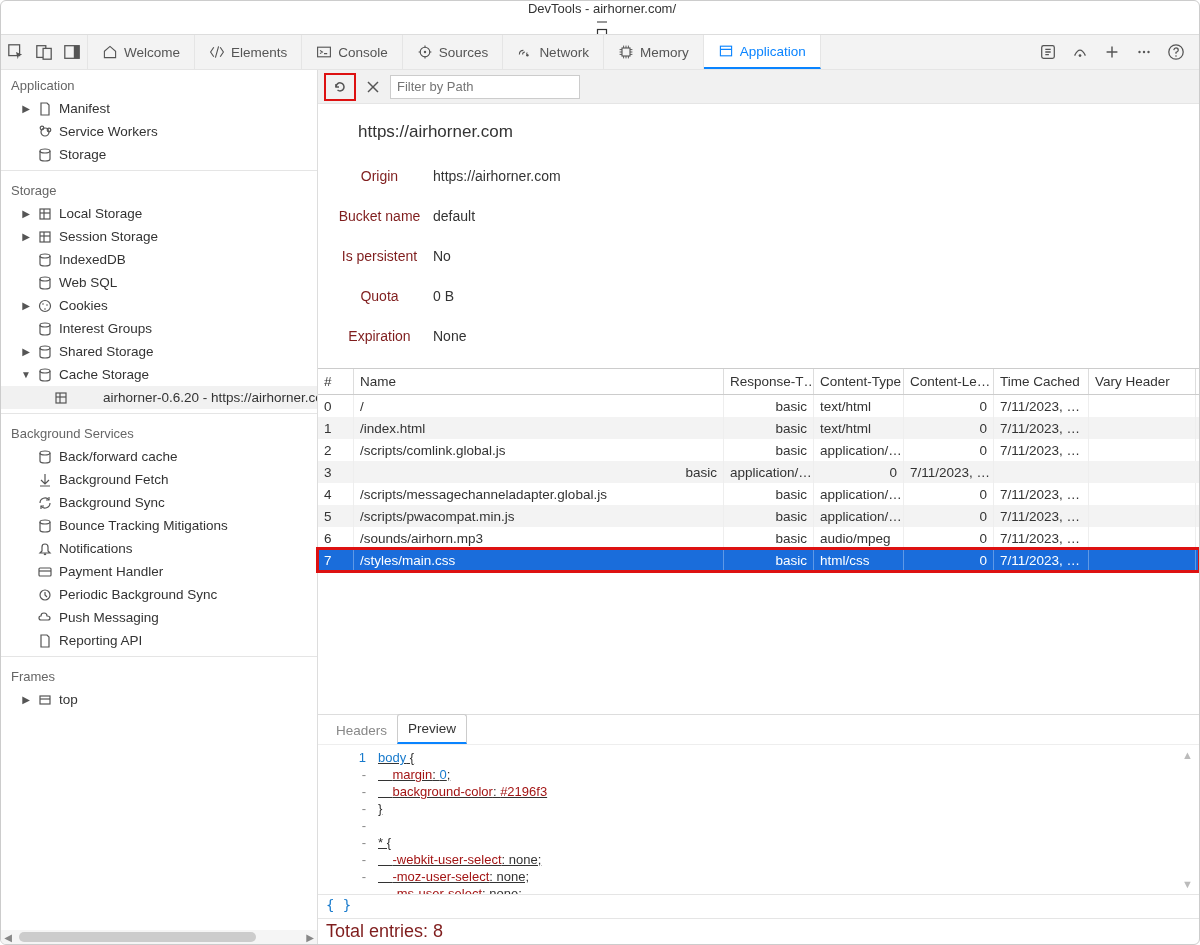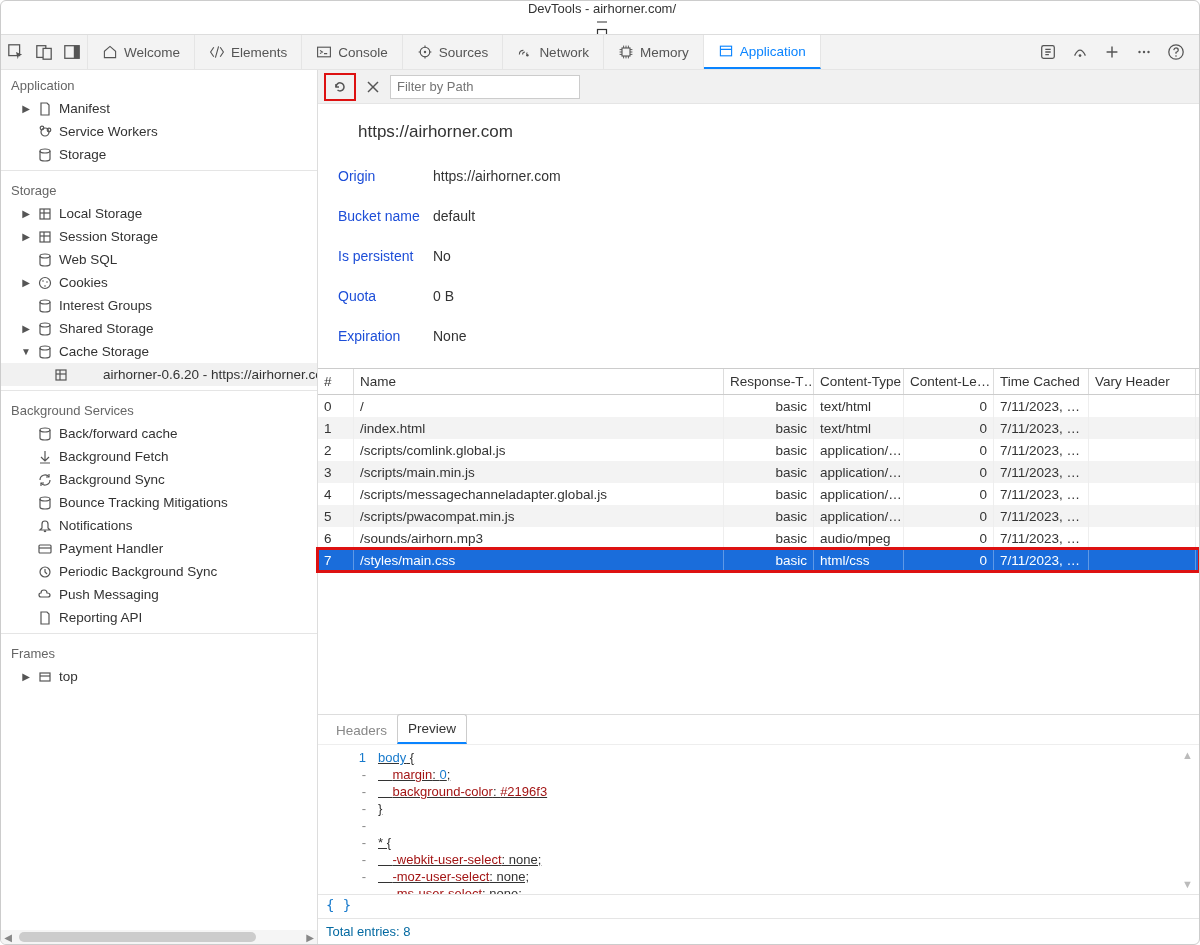--- a/index.html
+++ b/index.html
@@ -31,21 +31,21 @@
 .bottom-scroll .thumb { flex: 0 0 75%; height: 10px; background: #ccc; border-radius: 5px; margin-left: 4px; }
 .content { flex: 1; display: flex; flex-direction: column; min-width: 0; }
 .toolbar { height: 34px; background: #f1f1f1; border-bottom: 1px solid #e5e5e5; display: flex; align-items: center; padding: 0 6px; gap: 4px; }
 .refresh-box { width: 32px; height: 28px; border: 2.5px solid #d11; display: flex; align-items: center; justify-content: center; }
 .iconbtn { width: 26px; height: 26px; display: flex; align-items: center; justify-content: center; }
 .iconbtn svg { width: 16px; height: 16px; stroke: #555; fill: none; }
 .filter-input { flex: 0 0 130px; height: 24px; border: 1px solid #ccc; background: #fff; padding: 0 6px; font-size: 13px; color: #888; }
 .details-area { padding: 18px 20px 12px 20px; }
 .details-title { font-size: 17px; color: #333; margin: 0 0 14px 20px; }
 .meta-row { display: flex; align-items: center; height: 40px; font-size: 14px; }
-.meta-row .k { width: 95px; text-align: left; padding-right: 12px; color: #1d4ed8; }
+.meta-row .k { width: 95px; text-align: center; padding-right: 12px; color: #7f1d1d; }
 .meta-row .v { color: #333; }
 .grid-wrap { border-top: 1px solid #ccc; display: flex; flex-direction: column; }
 .grid-header, .grid-row { display: grid; grid-template-columns: 36px 370px 90px 90px 90px 95px 107px; font-size: 13.5px; align-items: center; }
 .grid-header { height: 26px; border-bottom: 1px solid #ccc; }
 .grid-header > div { padding: 0 6px; border-right: 1px solid #ddd; height: 100%; display: flex; align-items: center; overflow: hidden; text-overflow: ellipsis; white-space: nowrap; }
 .grid-row { height: 22px; }
 .grid-row > div { padding: 0 6px; border-right: 1px solid #eee; height: 100%; display: flex; align-items: center; overflow: hidden; white-space: nowrap; }
 .grid-row:nth-child(even) { background: #f3f3f3; }
 .grid-row.selected { background: #1a6ddb !important; color: #fff; outline: 3px solid #d11; outline-offset: -1px; position: relative; z-index: 1; }
 .grid-row.selected > div { border-right: 1px solid rgba(255,255,255,0.3); }
@@ -57,21 +57,21 @@
 .code-area { flex: 0 0 150px; display: flex; font-family: Consolas, monospace; font-size: 13px; overflow: hidden; position: relative; border-top: 1px solid #eee; }
 .gutter { width: 56px; text-align: right; color: #888; padding: 4px 8px 0 0; line-height: 17px; }
 .gutter .ln1 { color: #187acc; }
 .code { padding: 4px 0 0 4px; line-height: 17px; white-space: pre; text-decoration: underline; }
 .kw { color: #187acc; }
 .num { color: #187acc; }
 .str { color: #a31515; }
 .rule { color: #a31515; text-align: right; }
 .scroll-arr { position: absolute; right: 6px; color: #bbb; font-size: 11px; }
 .status-braces { height: 24px; border-top: 1px solid #e5e5e5; padding: 2px 8px; color: #187acc; font-family: Consolas, monospace; font-size: 14px; }
-.status { height: 26px; border-top: 1px solid #e5e5e5; padding: 4px 8px; font-size: 13px; color: #0369a1; display: flex; align-items: center; }
+.status { height: 26px; border-top: 1px solid #e5e5e5; padding: 4px 8px; font-size: 18px; color: #7f1d1d; display: flex; align-items: center; }
 </style>
 </head>
 <body>
 
 <div class="titlebar">
   <div class="favicon"></div>
   <div class="title">DevTools - airhorner.com/</div>
   <div class="winbtn">
       <svg viewBox="0 0 12 12">
         <line x1="1" y1="6" x2="11" y2="6" stroke="#333" stroke-width="1.2"></line>
@@ -219,20 +219,28 @@
         <span>Local Storage</span>
       </div>
     <div class="tree-item">
         <span class="arrow">▶</span>
         <svg viewBox="0 0 16 16">
           <rect x="3" y="3" width="10" height="10" stroke-width="1.2"></rect>
           <line x1="3" y1="7" x2="13" y2="7" stroke-width="1.2"></line>
           <line x1="7" y1="3" x2="7" y2="13" stroke-width="1.2"></line>
         </svg>
         <span>Session Storage</span>
+      </div>
+    <div class="tree-item">
+        <span class="noarrow"></span>
+        <svg viewBox="0 0 16 16">
+          <ellipse cx="8" cy="4" rx="5" ry="2" stroke-width="1.2"></ellipse>
+          <path d="M3 4 V12 Q3 14 8 14 Q13 14 13 12 V4" stroke-width="1.2"></path>
+        </svg>
+        <span>IndexedDB</span>
       </div>
     <div class="tree-item">
         <span class="noarrow"></span>
         <svg viewBox="0 0 16 16">
           <ellipse cx="8" cy="4" rx="5" ry="2" stroke-width="1.2"></ellipse>
           <path d="M3 4 V12 Q3 14 8 14 Q13 14 13 12 V4" stroke-width="1.2"></path>
         </svg>
         <span>Web SQL</span>
       </div>
     <div class="tree-item">
@@ -442,21 +450,20 @@
             <div>2</div>
             <div>/scripts/comlink.global.js</div>
             <div class="num-right">basic</div>
             <div>application/…</div>
             <div class="num-right">0</div>
             <div>7/11/2023, …</div>
             <div></div>
           </div>
           <div class="grid-row">
             <div>3</div>
-            <div>/scripts/main.min.js</div>
             <div class="num-right">basic</div>
             <div>application/…</div>
             <div class="num-right">0</div>
             <div>7/11/2023, …</div>
             <div></div>
           </div>
           <div class="grid-row">
             <div>4</div>
             <div>/scripts/messagechanneladapter.global.js</div>
             <div class="num-right">basic</div>

